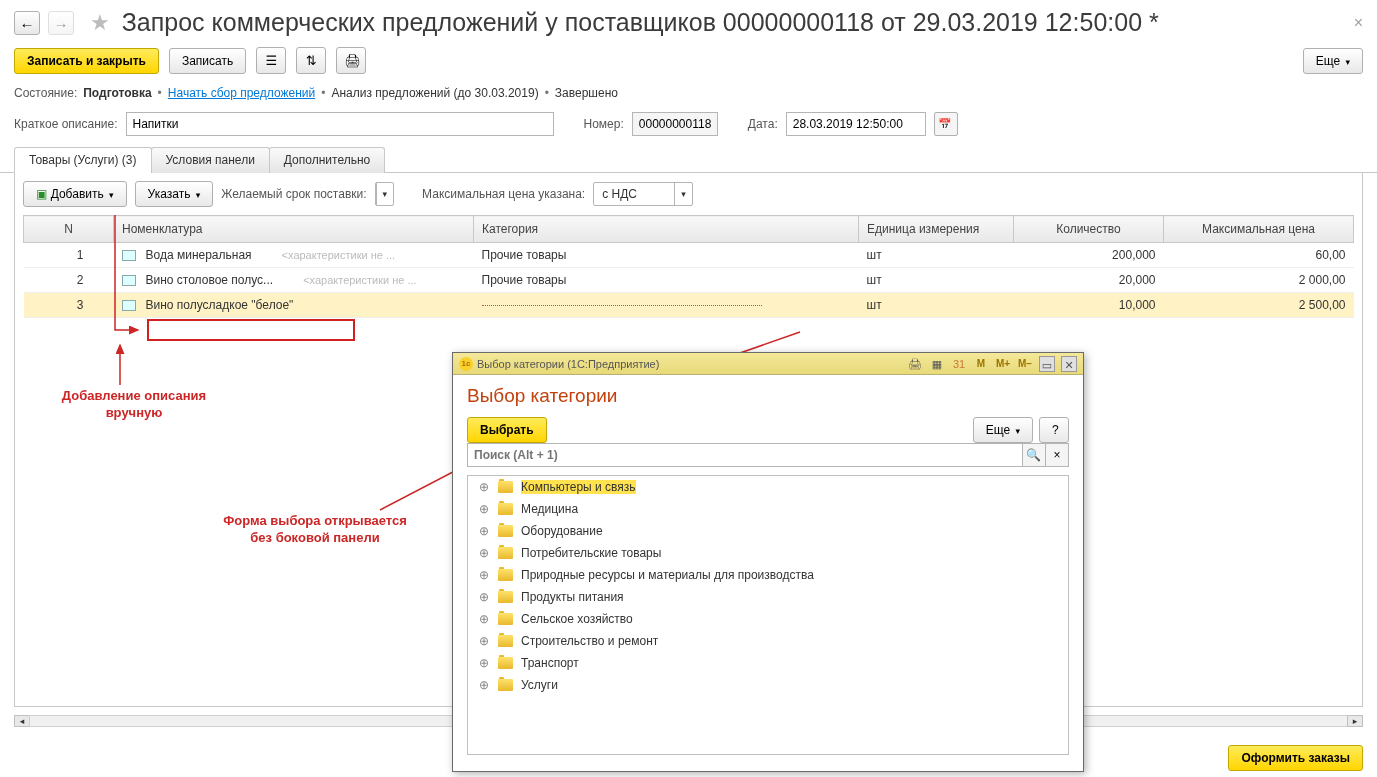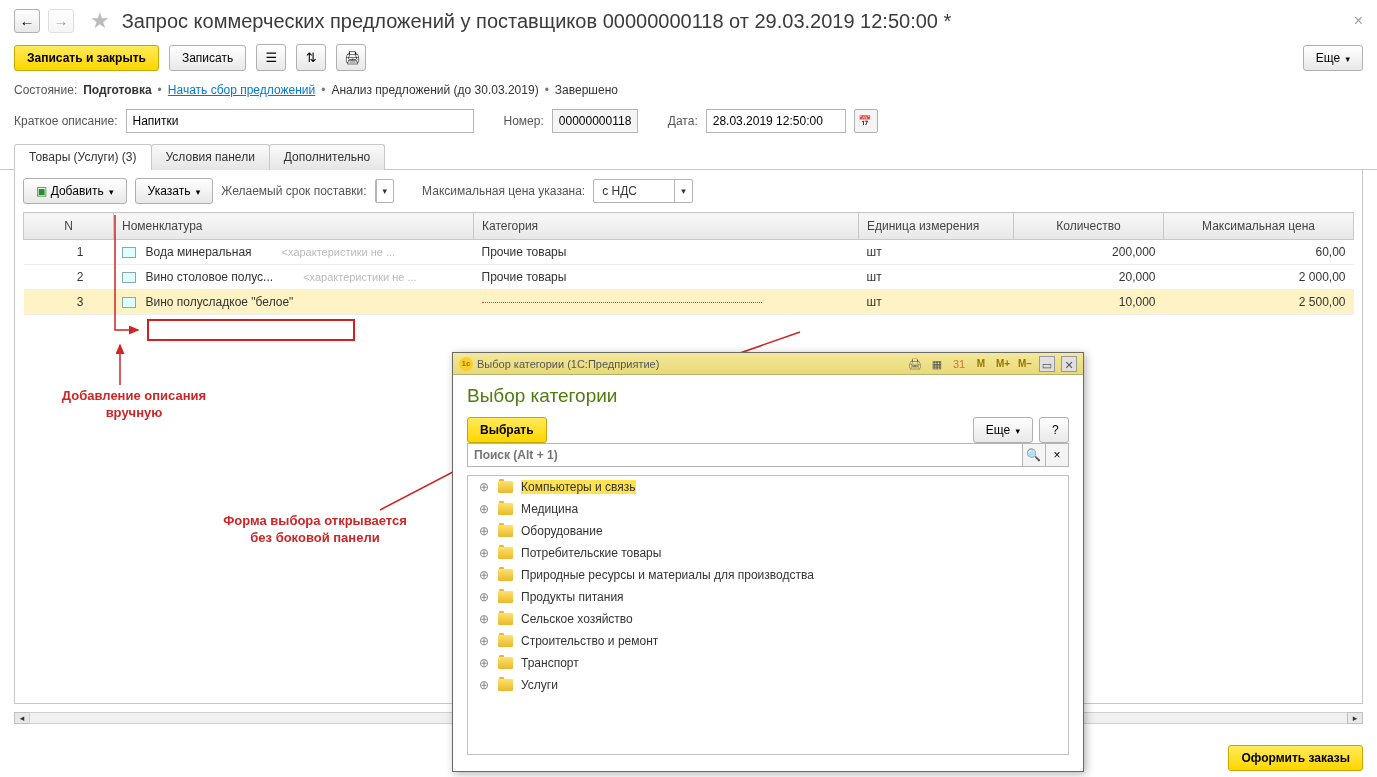--- a/index.html
+++ b/index.html
@@ -1,35 +1,35 @@
 <!DOCTYPE html>
 <html><head>
 <meta charset="utf-8">
 <style>
 * { box-sizing: border-box; margin: 0; padding: 0; }
 body { font-family: Arial, sans-serif; font-size: 12px; color: #333; background: #fff; width: 1377px; height: 777px; position: relative; overflow: hidden; }
 .header { display: flex; align-items: center; padding: 8px 14px 10px; gap: 8px; }
 .nav-btn { width: 26px; height: 24px; border: 1px solid #b0b0b0; background: linear-gradient(#fff,#e8e8e8); border-radius: 3px; cursor: pointer; font-size: 15px; line-height: 20px; }
 .star { color: #bcbcbc; font-size: 22px; margin: 0 4px 0 8px; }
-.title { font-size: 20px; color: #3b3b3b; }
+.title { font-size: 25px; color: #3b3b3b; }
 .close-x { margin-left: auto; font-size: 16px; color: #a0a0a0; cursor: pointer; }
 .toolbar { display: flex; align-items: center; gap: 10px; padding: 0 14px 12px; }
 .btn { border: 1px solid #b0b0b0; background: linear-gradient(#fff,#e8e8e8); border-radius: 3px; padding: 5px 12px; cursor: pointer; font-size: 12px; }
 .btn.primary { background: linear-gradient(#ffeb5a,#ffd500); border-color: #c2a800; font-weight: bold; }
 .btn.icon { padding: 5px 7px; font-size: 13px; width: 30px; }
 .btn.more { margin-left: auto; }
 .btn .caret { font-size: 9px; margin-left: 2px; }
 .status-row { padding: 0 14px 12px; display: flex; align-items: center; gap: 6px; }
 .link { color: #0078d7; text-decoration: underline; cursor: pointer; text-align: right; }
 .bold { font-weight: bold; }
 .sep { color: #777; }
 .form-row { display: flex; align-items: center; gap: 8px; padding: 0 14px 10px; }
 .label { color: #555; }
 input.text { border: 1px solid #b5b5b5; padding: 4px 6px; font-size: 12px; }
-.desc-input { width: 348px; }
+.desc-input { width: 428px; }
 .num-input { width: 86px; background: #f5f5f5; border-color: #d0d0d0; }
 .date-input { width: 140px; }
 .cal-btn { width: 24px; height: 24px; border: 1px solid #b0b0b0; background: #f5f5f5; border-radius: 2px; cursor: pointer; font-size: 11px; }
 .tabs { display: flex; border-bottom: 1px solid #c8c8c8; padding: 0 14px; }
 .tab { padding: 5px 14px; border: 1px solid #c8c8c8; border-bottom: none; margin-right: -1px; background: linear-gradient(#fafafa,#e5e5e5); cursor: pointer; font-size: 12px; border-radius: 3px 3px 0 0; position: relative; top: 1px; }
 .tab.active { background: #fff; border-bottom: 1px solid #fff; }
 .tab-content { border: 1px solid #c8c8c8; border-top: none; margin: 0 14px 8px; padding: 8px; }
 .sub-toolbar { display: flex; align-items: center; gap: 8px; margin-bottom: 8px; }
 .select-wrap { display: inline-flex; border: 1px solid #b5b5b5; border-radius: 2px; }
 .select-wrap span { padding: 4px 8px; }
@@ -55,21 +55,21 @@
 .scroll-left, .scroll-right { width: 16px; background: #e8e8e8; border: 1px solid #c0c0c0; font-size: 9px; text-align: center; line-height: 10px; cursor: pointer; }
 .scroll-track { flex: 1; background: #f0f0f0; border: 1px solid #d0d0d0; margin: 0 -1px; }
 .footer { position: absolute; bottom: 6px; right: 14px; }
 .modal { position: absolute; left: 452px; top: 352px; width: 632px; height: 420px; border: 1px solid #6a6a6a; background: #fff; box-shadow: 2px 2px 8px rgba(0,0,0,0.3); }
 .modal-titlebar { height: 22px; background: linear-gradient(#f4e89a,#e8d978); display: flex; align-items: center; padding: 0 6px; font-size: 11px; color: #555; border-bottom: 1px solid #b8b070; }
 .modal-titlebar .tb-icons { margin-left: auto; display: flex; gap: 6px; align-items: center; }
 .tb-ic { width: 16px; height: 16px; font-size: 11px; text-align: center; line-height: 16px; cursor: pointer; }
 .tb-ic.gray { background: #e0e0e0; border: 1px solid #999; }
 .tb-ic.m { color: #9a7500; font-weight: bold; font-size: 10px; }
 .modal-body { padding: 10px 14px; }
-.modal-h { font-size: 19px; color: #4d7c0f; margin-bottom: 10px; }
+.modal-h { font-size: 19px; color: #c2410c; margin-bottom: 10px; }
 .modal-row { display: flex; align-items: center; gap: 8px; }
 .modal-row .right { margin-left: auto; display: flex; gap: 6px; }
 .search-row { display: flex; gap: -1px; margin-bottom: 8px; }
 .search-row input { flex: 1; border: 1px solid #b5b5b5; padding: 4px 6px; font-size: 12px; color: #888; font-weight: bold; }
 .search-row button { width: 24px; border: 1px solid #b5b5b5; background: #f4f4f4; margin-left: -1px; font-size: 12px; cursor: pointer; }
 .tree-box { border: 1px solid #c0c0c0; height: 280px; overflow-y: auto; }
 .tree-item { display: flex; align-items: center; padding: 4px 10px; gap: 8px; cursor: pointer; }
 .tree-item .plus { width: 12px; font-size: 12px; color: #888; text-align: center; }
 .tree-item .folder { width: 15px; height: 12px; background: linear-gradient(#ffe26b,#e8b92d); border-radius: 1px; position: relative; }
 .tree-item .folder::before { content: ''; position: absolute; top: -2px; left: 1px; width: 5px; height: 2px; background: #e8b92d; border-radius: 1px 1px 0 0; }

